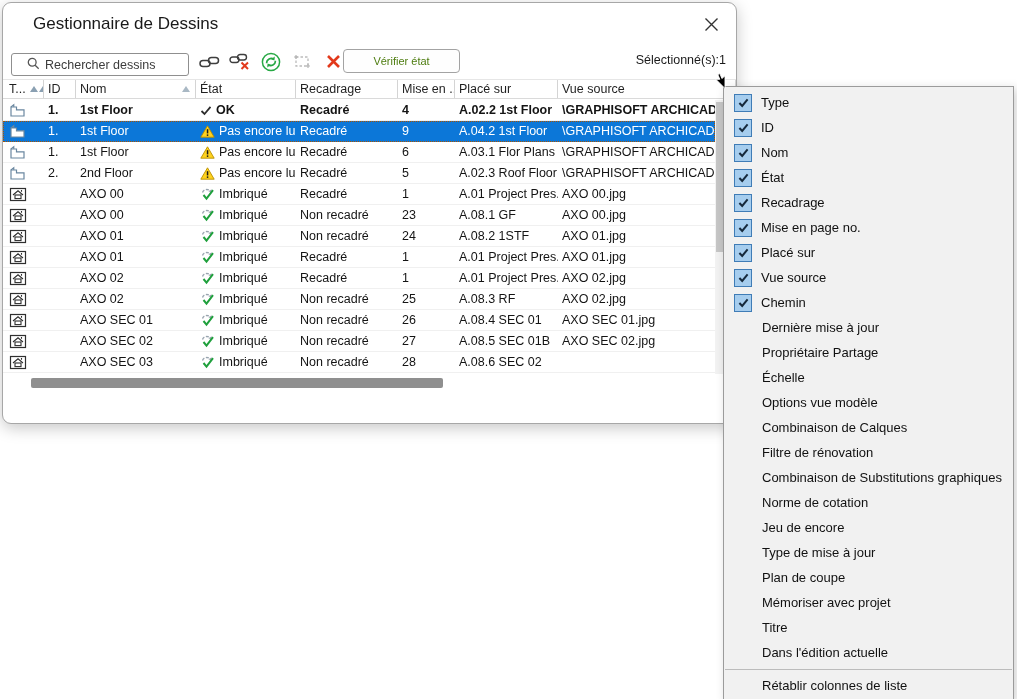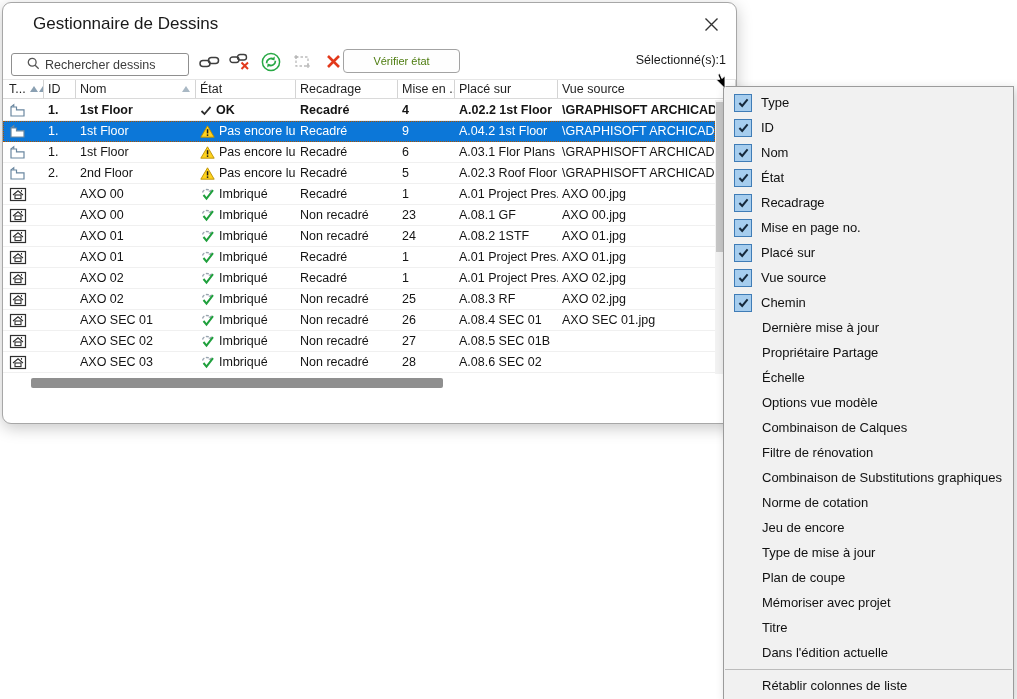--- a/index.html
+++ b/index.html
@@ -515,20 +515,21 @@
               <path d="M2.5 5.5 C3.5 2.2 8 1.6 10.5 3.8" fill="none" stroke="#98a4ae" stroke-width="1.3" stroke-dasharray="3 1.6"></path>
               <path d="M11.8 2.2 L11.2 5.6 L8.4 4.2 Z" fill="#98a4ae"></path>
               <path d="M3.5 8 L6.5 11.6 L13 3.2" fill="none" stroke="#1fa03c" stroke-width="2"></path>
             </svg>
           </span>
           <span>Imbriqué</span>
         </div>
         <div class="cell c-recadrage">Non recadré</div>
         <div class="cell c-mise">27</div>
         <div class="cell c-place">A.08.5 SEC 01B</div>
+        <div class="cell c-vue">AXO SEC 02.jpg</div>
       </div>
       <div class="row">
         <div class="cell c-type">
           <span style="display: inline-flex; align-items: center;">
             <svg width="18" height="15" viewBox="0 0 18 15">
               <rect x="1.5" y="1.5" width="15" height="12" fill="#fff" stroke="#2f2f2f" stroke-width="1.2"></rect>
               <path d="M4 8 L9 3.8 L14 8" fill="none" stroke="#2f2f2f" stroke-width="1.1"></path>
               <rect x="6" y="8" width="6" height="3.6" fill="none" stroke="#2f2f2f" stroke-width="1.1"></rect>
               <path d="M12.5 4.8 V3" stroke="#2f2f2f" stroke-width="1.1"></path>
             </svg>

